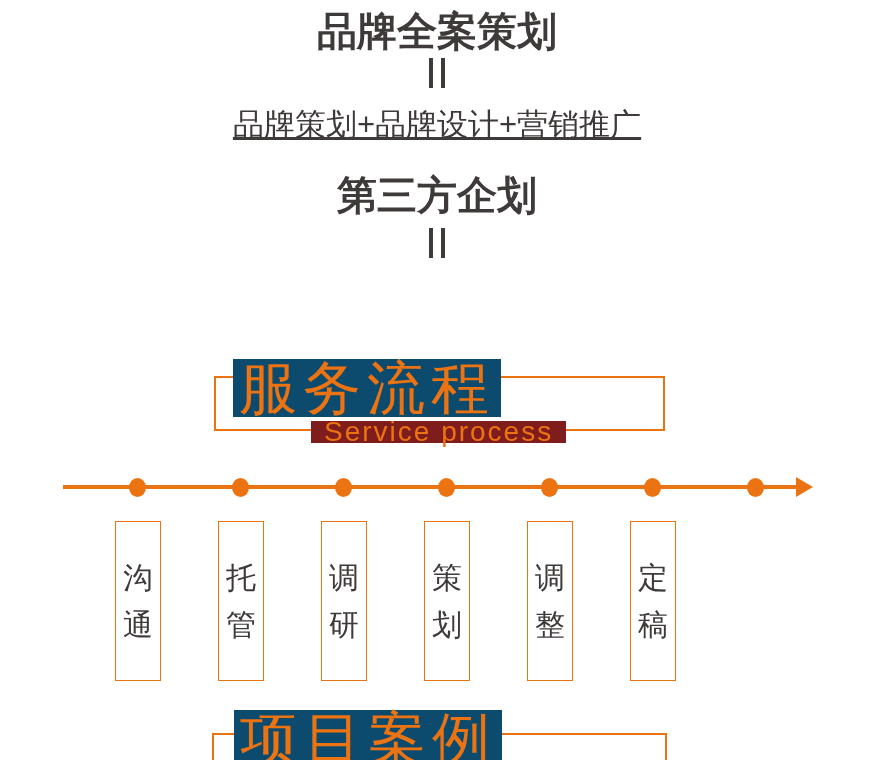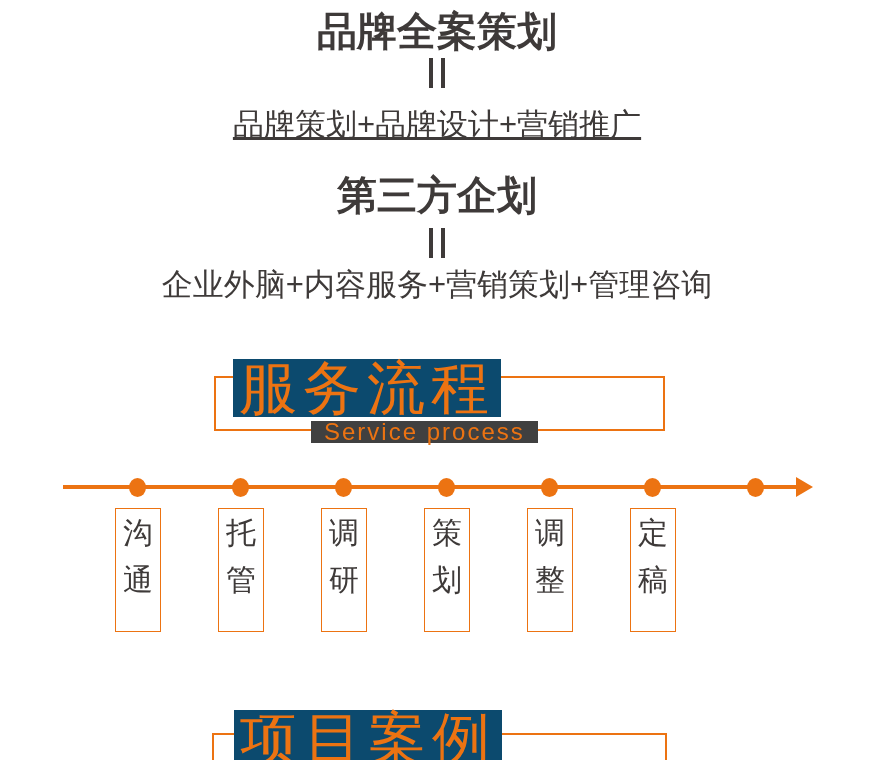--- a/index.html
+++ b/index.html
@@ -64,26 +64,26 @@
     font-weight: 400;
     line-height: 58px;
     letter-spacing: 6px;
     color: #ec7312;
     background: #0c4a6e;
     padding: 0 6px;
     white-space: nowrap;
   }
   .frame-subtitle-en {
     position: absolute;
-    font-size: 24px;
+    font-size: 28px;
     font-weight: 400;
     line-height: 22px;
     letter-spacing: 2px;
     color: #ec7312;
-    background: #404040;
+    background: #7f1d1d;
     padding: 0 13px;
     white-space: nowrap;
   }
   .frame.service { left: 214px; top: 376px; width: 451px; height: 55px; }
   .frame.service .frame-title { left: 17px; top: -19px; }
   .frame.service .frame-subtitle-en { left: 95px; top: 43px; }
   .frame.cases { left: 212px; top: 733px; width: 455px; height: 55px; }
   .frame.cases .frame-title { left: 20px; top: -25px; }
 
   
@@ -104,26 +104,26 @@
   .tl-dot {
     position: absolute;
     top: 478px;
     width: 17px; height: 19px;
     border-radius: 50%;
     background: #ec7312;
   }
   
   .step-box {
     position: absolute;
-    top: 508px;
-    width: 46px; height: 124px;
+    top: 521px;
+    width: 46px; height: 160px;
     border: 1px solid #ec7312;
     background: #ffffff;
     display: flex;
-    align-items: flex-start;
+    align-items: center;
     justify-content: center;
   }
   .step-label {
     width: 32px;
     font-size: 30px;
     line-height: 47px;
     color: #3e3a39;
     text-align: center;
     word-break: break-all;
   }
@@ -138,21 +138,20 @@
     <span class="bar"></span>
     <span class="bar"></span>
   </div>
   <p class="intro-formula f1">品牌策划+品牌设计+营销推广</p>
 
   <h1 class="intro-title t2">第三方企划</h1>
   <div class="connector c2">
     <span class="bar"></span>
     <span class="bar"></span>
   </div>
-  <p class="intro-formula f2">企业外脑+内容服务+营销策划+管理咨询</p>
 
   <div class="frame service">
     <h2 class="frame-title">服务流程</h2>
     <div class="frame-subtitle-en">Service process</div>
   </div>
 
   <div class="tl-line"></div>
   <div class="tl-arrow"></div>
   <span class="tl-dot" style="left:129px"></span>
   <span class="tl-dot" style="left:232px"></span>

